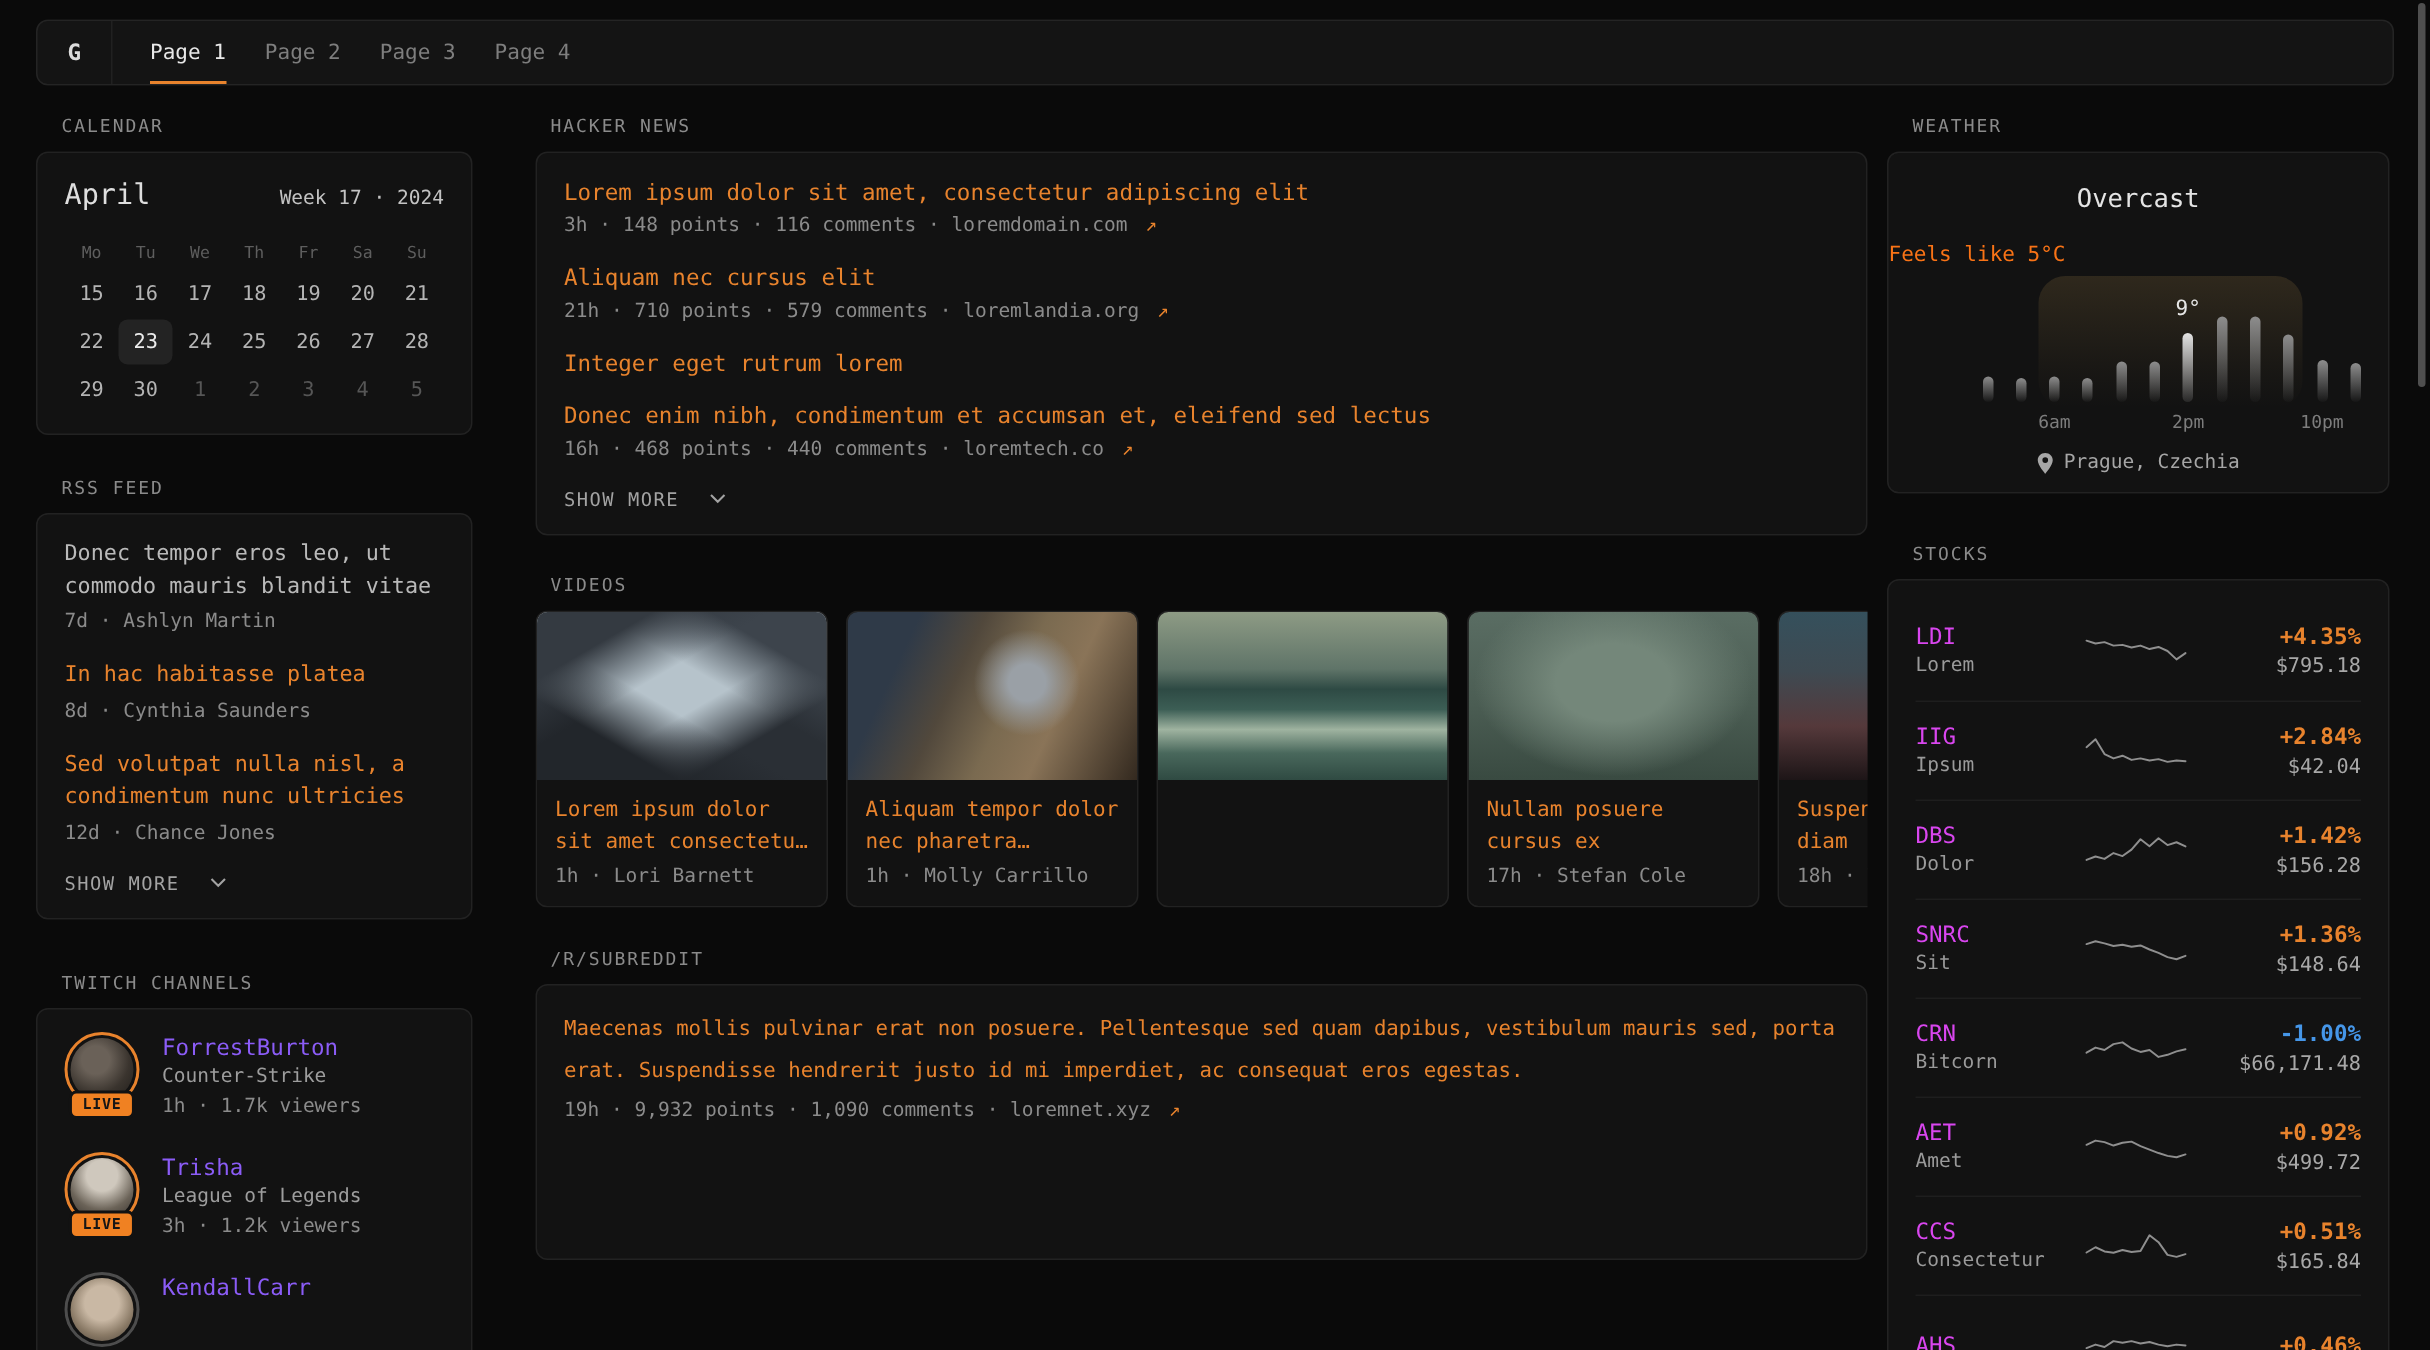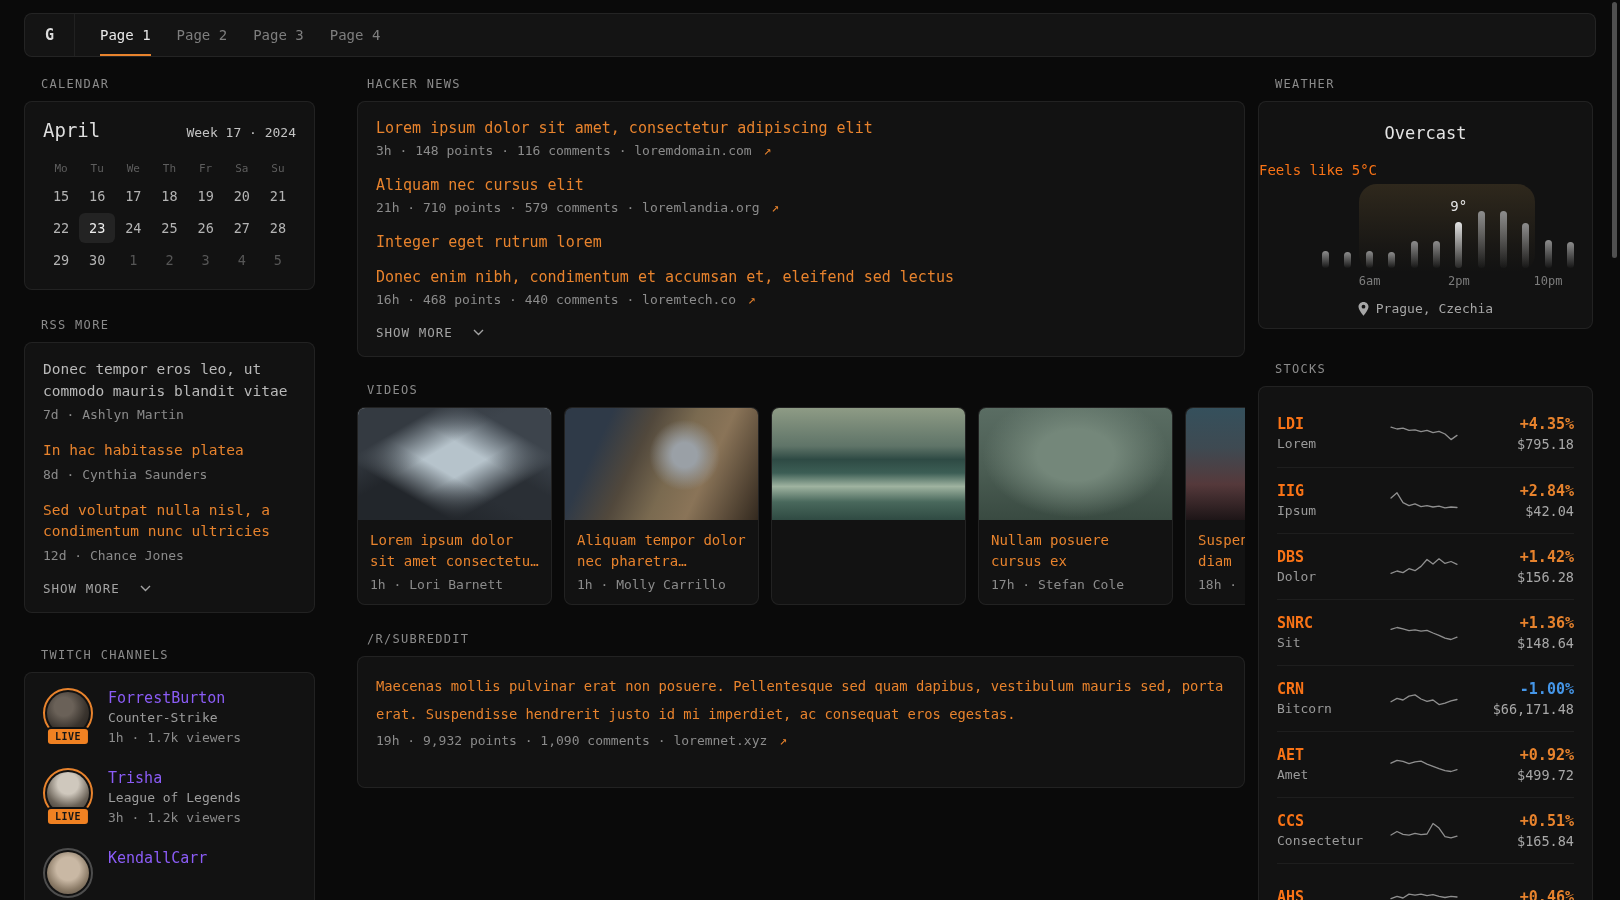--- a/index.html
+++ b/index.html
@@ -90,41 +90,41 @@
   .t-canoe{background:
     radial-gradient(ellipse at 50% 42%,#74877a 0 28%,rgba(116,135,122,0) 68%),
     linear-gradient(180deg,#5a6d63 0%,#4b5d53 55%,#394a41 100%);}
   .t-field{background:
     radial-gradient(ellipse at 56% 60%,#11100f 0 9%,rgba(17,16,15,0) 24%),
     linear-gradient(180deg,#35505c 0%,#3e4a52 35%,#55393b 68%,#1d1517 100%);}
   .vid-body{padding:10px 12px 12px;}
   .vid-title{font-size:14px;line-height:21px;color:var(--accent);white-space:nowrap;}
   .vid-meta{font-size:13px;color:var(--meta);margin-top:5px;white-space:nowrap;}
   .reddit-title-size .news-title{font-size:13.8px;line-height:27.5px;}
-  .reddit-card{height:132px;overflow:hidden;}
+  .reddit-card{height:184px;overflow:hidden;}
   
   .weather-card{height:228px;position:relative;}
   .w-cond{text-align:center;margin-top:20px;font-size:17px;line-height:22px;color:#e4e4e4;}
   .w-feels{margin-top:17px;font-size:14px;line-height:18px;color:#f97316;}
   .w-highlight{position:absolute;left:100px;top:82px;width:176px;height:88px;border-radius:18px;
     background:linear-gradient(180deg,rgba(190,150,80,0.17),rgba(190,150,80,0.04) 72%,rgba(190,150,80,0));}
   .w-bar{position:absolute;width:7px;border-radius:4px;
     background:linear-gradient(180deg,#8d8d8d,rgba(100,100,100,0.05));}
   .w-bar.current{background:linear-gradient(180deg,#e3e3e3,rgba(190,190,190,0.12));}
   .w-label{position:absolute;top:96px;font-size:14px;line-height:16px;color:#e6e6e6;transform:translateX(-50%);}
   .w-tick{position:absolute;top:172px;font-size:12px;color:#7d7d7d;transform:translateX(-50%);}
   .w-loc{position:absolute;left:0;right:0;bottom:12px;display:flex;justify-content:center;align-items:center;gap:7px;
     font-size:13px;color:#a6a6a6;}
   
   .stocks-title{margin-top:34px;}
   .stocks-card{padding:14px 18px 0;height:540px;overflow:hidden;}
   .stock-row{display:flex;align-items:center;height:66px;border-top:1px solid rgba(255,255,255,0.05);}
   .stock-row:first-child{border-top:none;}
   .st-left{width:112px;}
-  .st-sym{font-size:15px;font-weight:bold;line-height:20px;color:#f97316;}
+  .st-sym{font-size:15px;font-weight:normal;line-height:20px;color:#d946ef;}
   .st-name{font-size:13px;line-height:20px;color:#9a9a9a;}
   .st-spark{width:70px;height:28px;flex:0 0 auto;}
   .st-right{margin-left:auto;text-align:right;}
   .st-chg{font-size:15px;font-weight:bold;line-height:20px;color:var(--accent);}
   .st-chg.neg{color:var(--blue);}
   .st-price{font-size:13.5px;line-height:20px;color:#a8a8a8;}
   
   .scrollbar-thumb{position:absolute;right:3px;top:2px;width:5px;height:256px;border-radius:3px;background:#4f4f4f;}
 </style>
 </head>
@@ -172,21 +172,21 @@
         <div class="cal-d">29</div>
         <div class="cal-d">30</div>
         <div class="cal-d muted">1</div>
         <div class="cal-d muted">2</div>
         <div class="cal-d muted">3</div>
         <div class="cal-d muted">4</div>
         <div class="cal-d muted">5</div>
       </div>
   </div>
 
-  <div class="section-title" style="margin-top:29px;">RSS MORE</div>
+  <div class="section-title" style="margin-top:29px;">RSS FEED</div>
   <div class="card rss-card" id="rss-list">
       <div class="rss-item">
         <div class="rss-title">Donec tempor eros leo, ut commodo mauris blandit vitae</div>
         <div class="feed-meta">7d · Ashlyn Martin</div>
       </div>
       <div class="rss-item">
         <div class="rss-title hl">In hac habitasse platea</div>
         <div class="feed-meta">8d · Cynthia Saunders</div>
       </div>
       <div class="rss-item">

